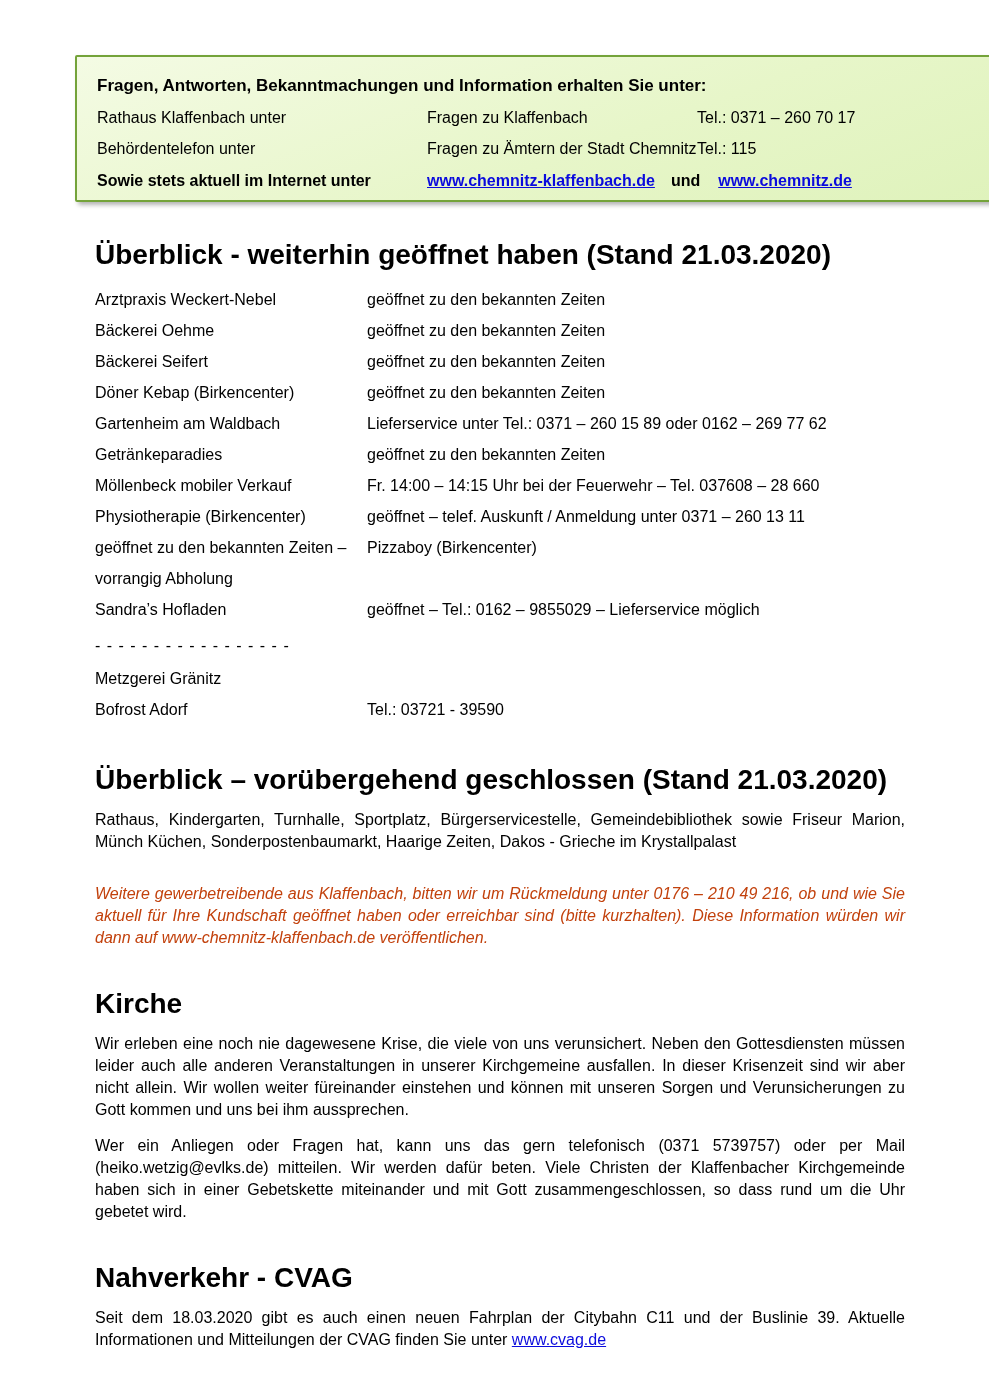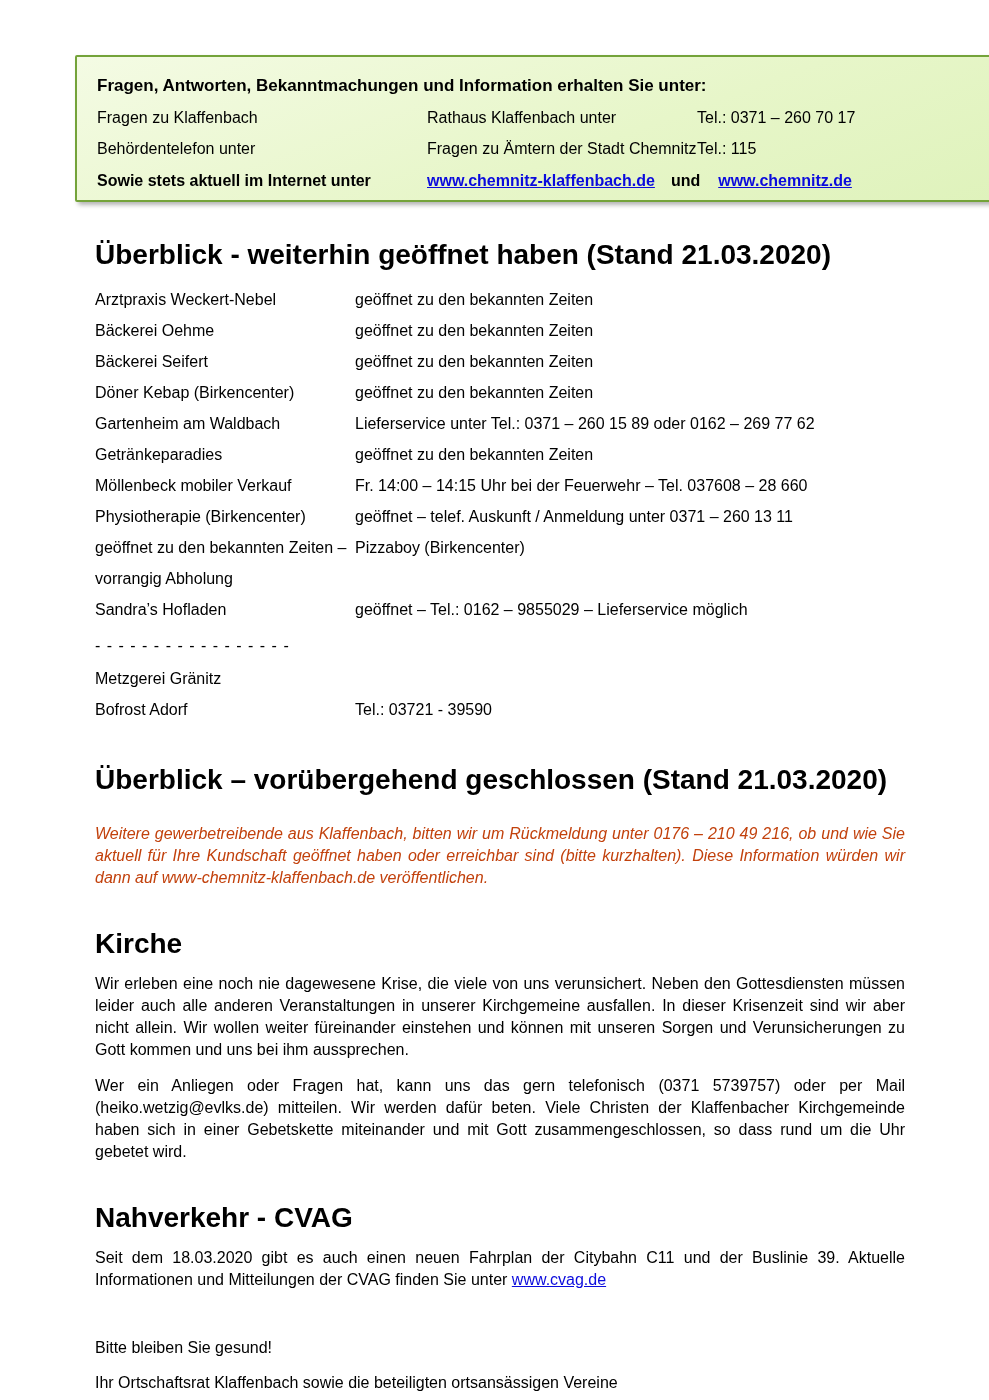--- a/index.html
+++ b/index.html
@@ -65,20 +65,21 @@
     line-height: 26px;
     font-weight: bold;
     margin: 42px 0 16px 0;
   }
   h2.first { margin-top: 40px; }
 
   .trow {
     display: grid;
     grid-template-columns: 260px 1fr;
     line-height: 31px;
+    gap: 12px;
   }
   .separator {
     margin: 8px 0 4px 0;
     line-height: 26px;
     letter-spacing: 1px;
   }
   p.body-text {
     margin: 0 0 14px 0;
     line-height: 22px;
   }
@@ -88,22 +89,22 @@
   .footer-line1 { margin-top: 46px; }
   .footer-line2 { margin-top: 13px; }
 </style>
 </head>
 <body>
 
 <div class="info-box">
   <p class="box-title">Fragen, Antworten, Bekanntmachungen und Information erhalten Sie unter:</p>
 
   <div class="box-row">
+    <span>Rathaus Klaffenbach unter</span>
     <span>Fragen zu Klaffenbach</span>
-    <span>Rathaus Klaffenbach unter</span>
     <span>Tel.: 0371 – 260 70 17</span>
   </div>
 
   <div class="box-row">
     <span>Behördentelefon unter</span>
     <span>Fragen zu Ämtern der Stadt Chemnitz</span>
     <span>Tel.: 115</span>
   </div>
 
   <div class="box-footer">
@@ -168,20 +169,21 @@
       <span>Metzgerei Gränitz</span>
     </div>
     <div class="trow">
       <span>Bofrost Adorf</span>
       <span>Tel.: 03721 - 39590</span>
     </div>
   </div>
 
   <h2 class="section-heading">Überblick – vorübergehend geschlossen (Stand 21.03.2020)</h2>
 
+  <p class="body-text just">Rathaus, Kindergarten, Turnhalle, Sportplatz, Bürgerservicestelle, Gemeindebibliothek sowie Friseur Marion, Münch Küchen, Sonderpostenbaumarkt, Haarige Zeiten, Dakos - Grieche im Krystallpalast</p>
 
   <p class="body-text just notice">Weitere gewerbetreibende aus Klaffenbach, bitten wir um Rückmeldung unter 0176 – 210 49 216, ob und wie Sie aktuell für Ihre Kundschaft geöffnet haben oder erreichbar sind (bitte kurzhalten). Diese Information würden wir dann auf www-chemnitz-klaffenbach.de veröffentlichen.</p>
 
   <h2 class="section-heading">Kirche</h2>
 
   <p class="body-text just">Wir erleben eine noch nie dagewesene Krise, die viele von uns verunsichert. Neben den Gottesdiensten müssen leider auch alle anderen Veranstaltungen in unserer Kirchgemeine ausfallen. In dieser Krisenzeit sind wir aber nicht allein. Wir wollen weiter füreinander einstehen und können mit unseren Sorgen und Verunsicherungen zu Gott kommen und uns bei ihm aussprechen.</p>
 
   <p class="body-text just">Wer ein Anliegen oder Fragen hat, kann uns das gern telefonisch (0371 5739757) oder per Mail (heiko.wetzig@evlks.de) mitteilen. Wir werden dafür beten. Viele Christen der Klaffenbacher Kirchgemeinde haben sich in einer Gebetskette miteinander und mit Gott zusammengeschlossen, so dass rund um die Uhr gebetet wird.</p>
 
   <h2 class="section-heading">Nahverkehr - CVAG</h2>

